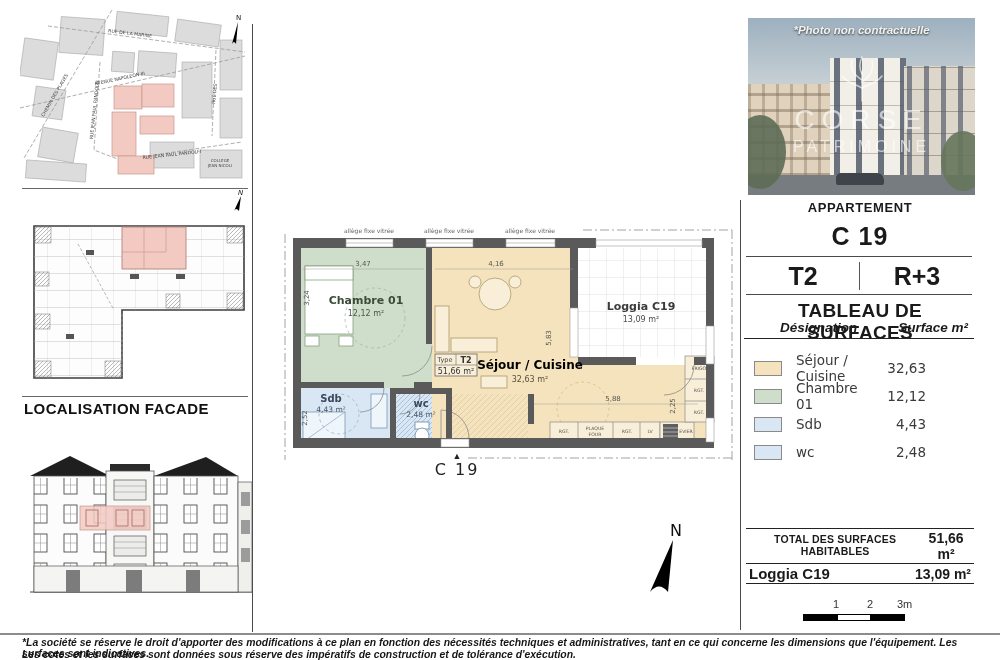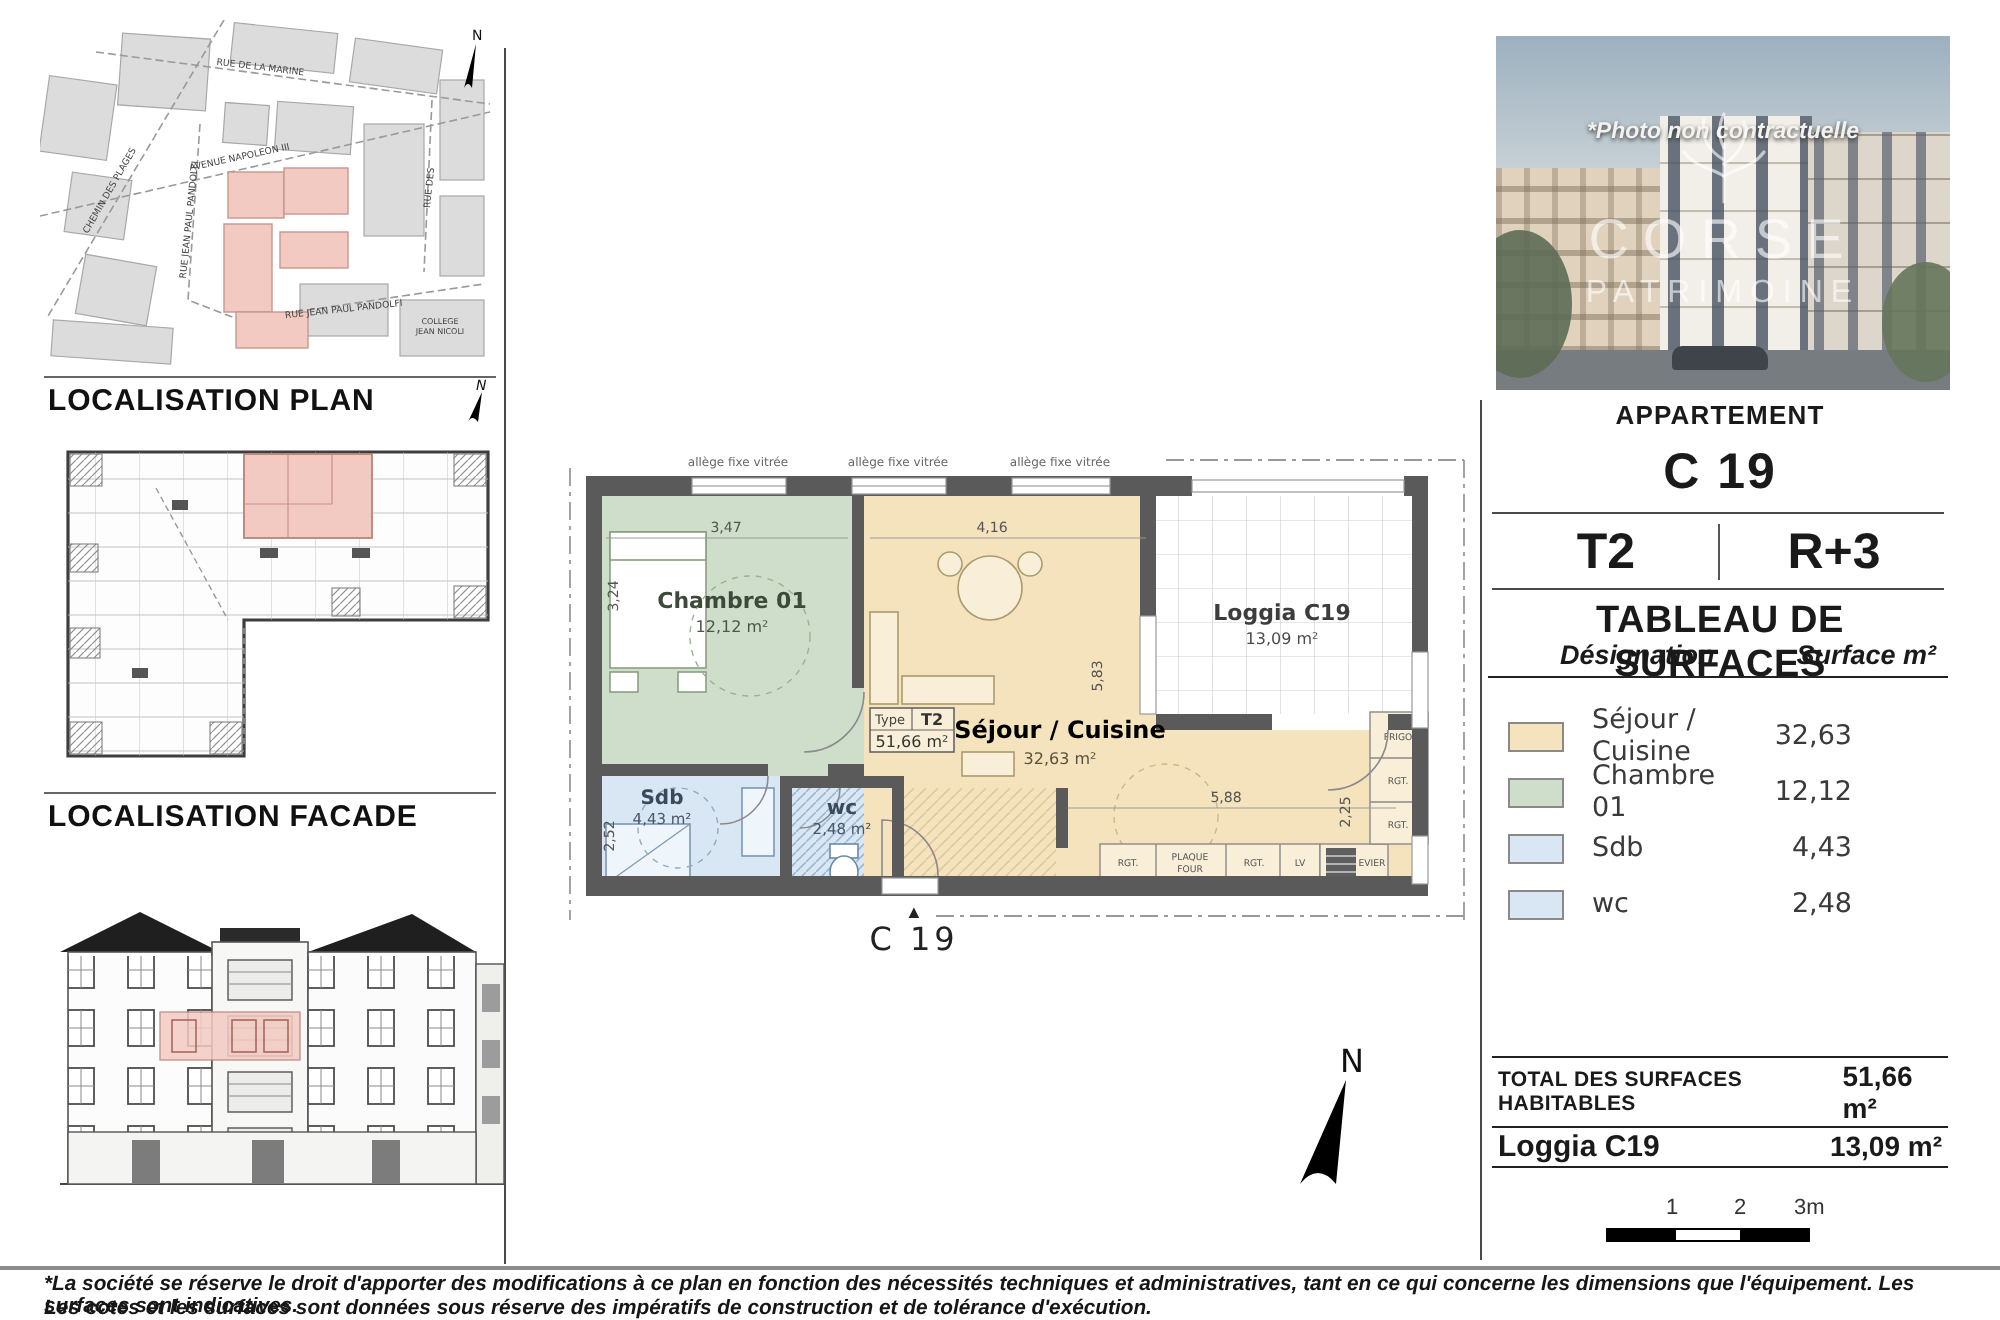--- a/index.html
+++ b/index.html
@@ -23,21 +23,21 @@
   .cols{position:absolute;left:746px;top:320px;width:228px;display:flex;justify-content:space-between;
         font-style:italic;font-weight:bold;font-size:13.5px;}
   .cols .c1{margin-left:34px;} .cols .c2{margin-right:6px;}
   .legend{position:absolute;left:746px;top:354px;width:228px;font-family:"DejaVu Sans",sans-serif;}
   .lrow{display:flex;align-items:center;height:28px;}
   .swatch{width:26px;height:13px;border:1px solid #8a8a8a;margin-left:8px;flex:none;}
   .llabel{margin-left:14px;font-size:13.5px;color:#3a3a3a;flex:1;}
   .lvalue{width:52px;text-align:right;margin-right:48px;font-size:13.5px;color:#3a3a3a;}
   .totals{position:absolute;left:746px;top:528px;width:228px;}
   .t-line{border-top:1.5px solid #222;}
-  .t-row{display:flex;justify-content:space-between;align-items:baseline;padding:1px 3px;}
+  .t-row{display:flex;justify-content:space-between;align-items:baseline;padding:1px 3px;text-align:center;}
   .t-lab1{font-weight:bold;font-size:10.5px;letter-spacing:.2px;}
   .t-lab2{font-weight:bold;font-size:15px;}
   .t-val{font-weight:bold;font-size:14px;}
   
   .scale{position:absolute;left:795px;top:598px;width:130px;height:28px;font-size:11px;color:#333;}
   .scale .lab{position:absolute;top:0;}
   .sbar{position:absolute;top:16px;left:8px;height:7px;display:flex;}
   .sseg{width:34px;height:7px;box-sizing:border-box;}
   .sb{background:#000;} .sw{background:#fff;border:1px solid #000;}
   
@@ -49,21 +49,21 @@
   .ph-bldM{position:absolute;left:82px;top:40px;width:76px;height:120px;background:#f2efe8;
            background-image:repeating-linear-gradient(90deg,rgba(70,82,98,.8) 4px 10px,transparent 10px 26px),
                             repeating-linear-gradient(0deg,rgba(190,182,168,.9) 0 1px,transparent 1px 24px);}
   .ph-bldR{position:absolute;left:156px;top:48px;width:71px;height:112px;background:#ddd6ca;
            background-image:repeating-linear-gradient(90deg,rgba(88,96,110,.7) 3px 8px,transparent 8px 20px),
                             repeating-linear-gradient(0deg,rgba(160,152,138,.9) 0 1px,transparent 1px 22px);}
   .ph-street{position:absolute;left:0;bottom:0;width:227px;height:20px;background:#767c7f;}
   .ph-tree{position:absolute;border-radius:50%;}
   .ph-car{position:absolute;left:88px;bottom:10px;width:48px;height:12px;background:#3e4449;border-radius:5px 7px 2px 2px;}
   .ph-cap{position:absolute;top:6px;left:0;width:100%;text-align:center;font-style:italic;font-weight:bold;
-          font-size:11.5px;color:#f3f2ee;text-shadow:0 1px 2px rgba(40,40,40,.9);margin-top:36px;}
+          font-size:11.5px;color:#f3f2ee;text-shadow:0 1px 2px rgba(40,40,40,.9);}
   .wm{position:absolute;left:0;top:38px;width:100%;display:flex;flex-direction:column;align-items:center;
       color:rgba(255,255,255,.62);}
   .wm-corse{font-size:28px;letter-spacing:7px;margin-top:2px;}
   .wm-pat{font-size:16px;letter-spacing:4px;margin-top:2px;}
   
   .ent{position:absolute;left:426px;top:452px;width:62px;text-align:center;color:#222;}
   .ent .tri{font-size:9px;line-height:8px;}
   .ent .code{font-family:"DejaVu Sans",sans-serif;font-size:16px;letter-spacing:2px;}
   
   .foot{position:absolute;left:22px;width:956px;font-style:italic;font-weight:bold;font-size:10.4px;color:#161616;}
@@ -121,21 +121,20 @@
       <text x="200" y="157" text-anchor="middle" font-size="4">JEAN NICOLI</text>
     </g>
 
     <g>
       <text x="216" y="10" font-size="7" fill="#111">N</text>
       <path d="M212,34 L218,12 L216,34 Q214,30 212,34 Z" fill="#000"></path>
     </g>
   </svg>
 
   <div class="hline" style="left:22px;top:188px;width:226px;border-color:#666;"></div>
-  <div class="loc-title" style="left:24px;top:192px;">LOCALISATION PLAN</div>
   <svg class="abs" style="left:230px;top:188px;" width="16" height="24" viewBox="0 0 16 24">
     <text x="8" y="7" font-size="7" fill="#111" font-style="italic">N</text>
     <path d="M4,23 L11,8 L9,23 Q6,19 4,23 Z" fill="#000"></path>
   </svg>
 
   <svg class="abs" style="left:26px;top:214px;" width="228" height="176" viewBox="0 0 228 176">
     <defs>
       <pattern id="rooms" width="22" height="17" patternUnits="userSpaceOnUse">
         <path d="M22,0 V17 M0,8.5 H22" stroke="#bdbdbd" stroke-width="0.5" fill="none"></path>
       </pattern>

